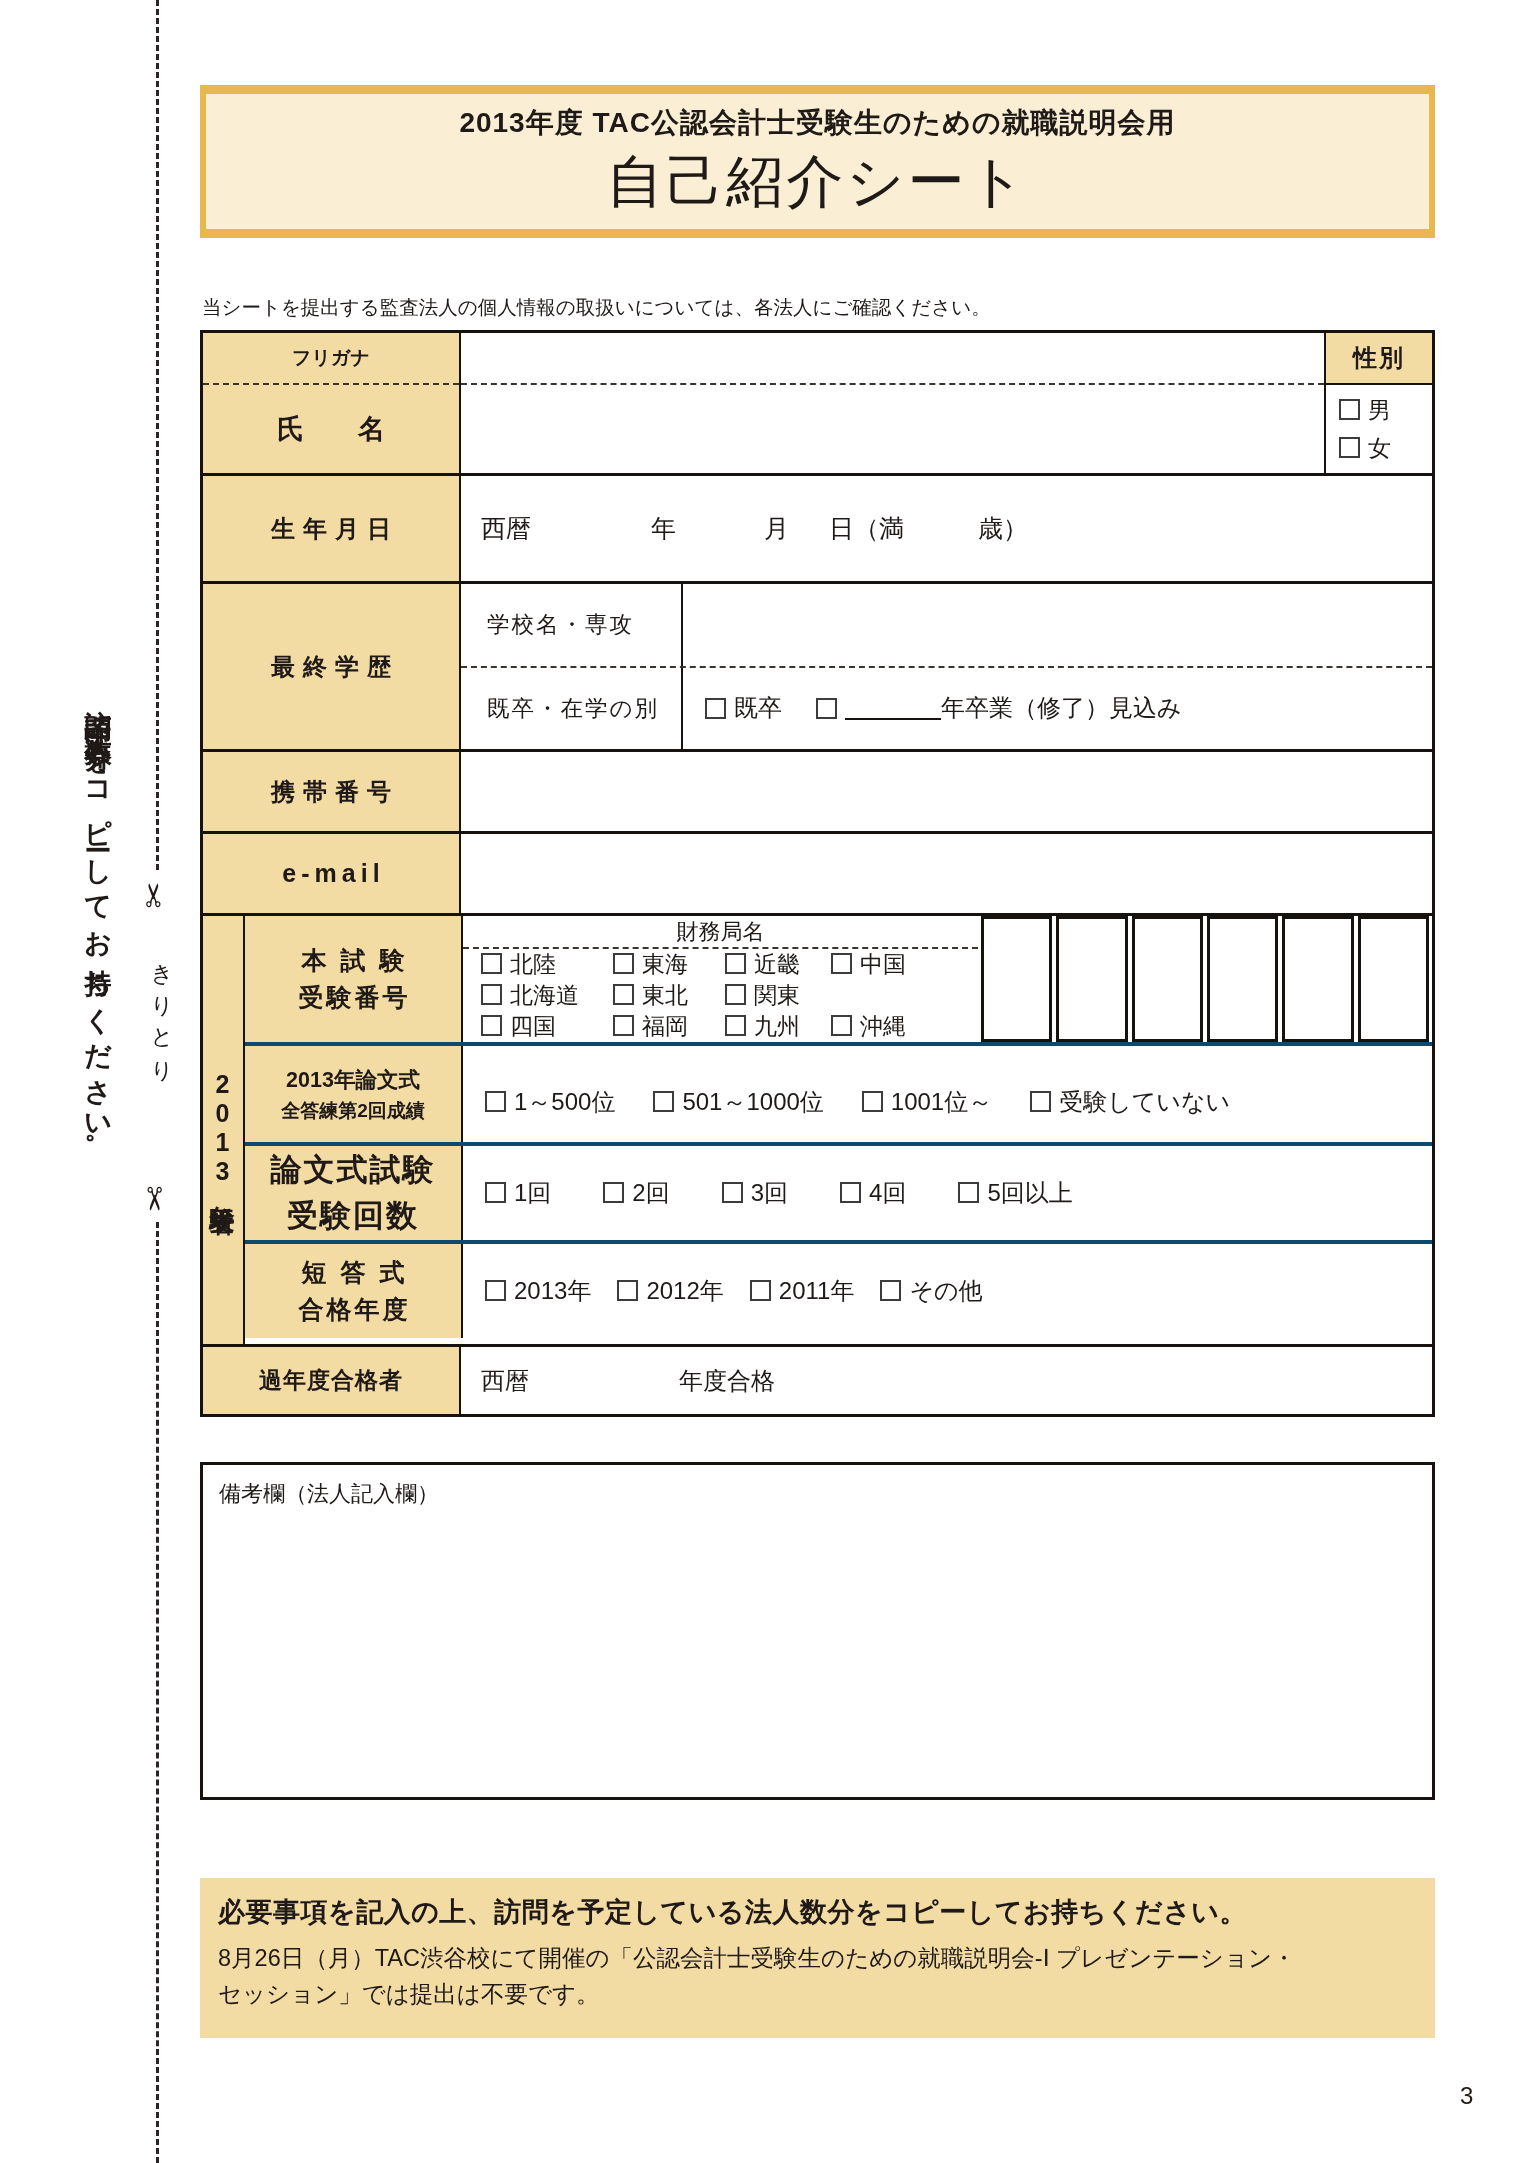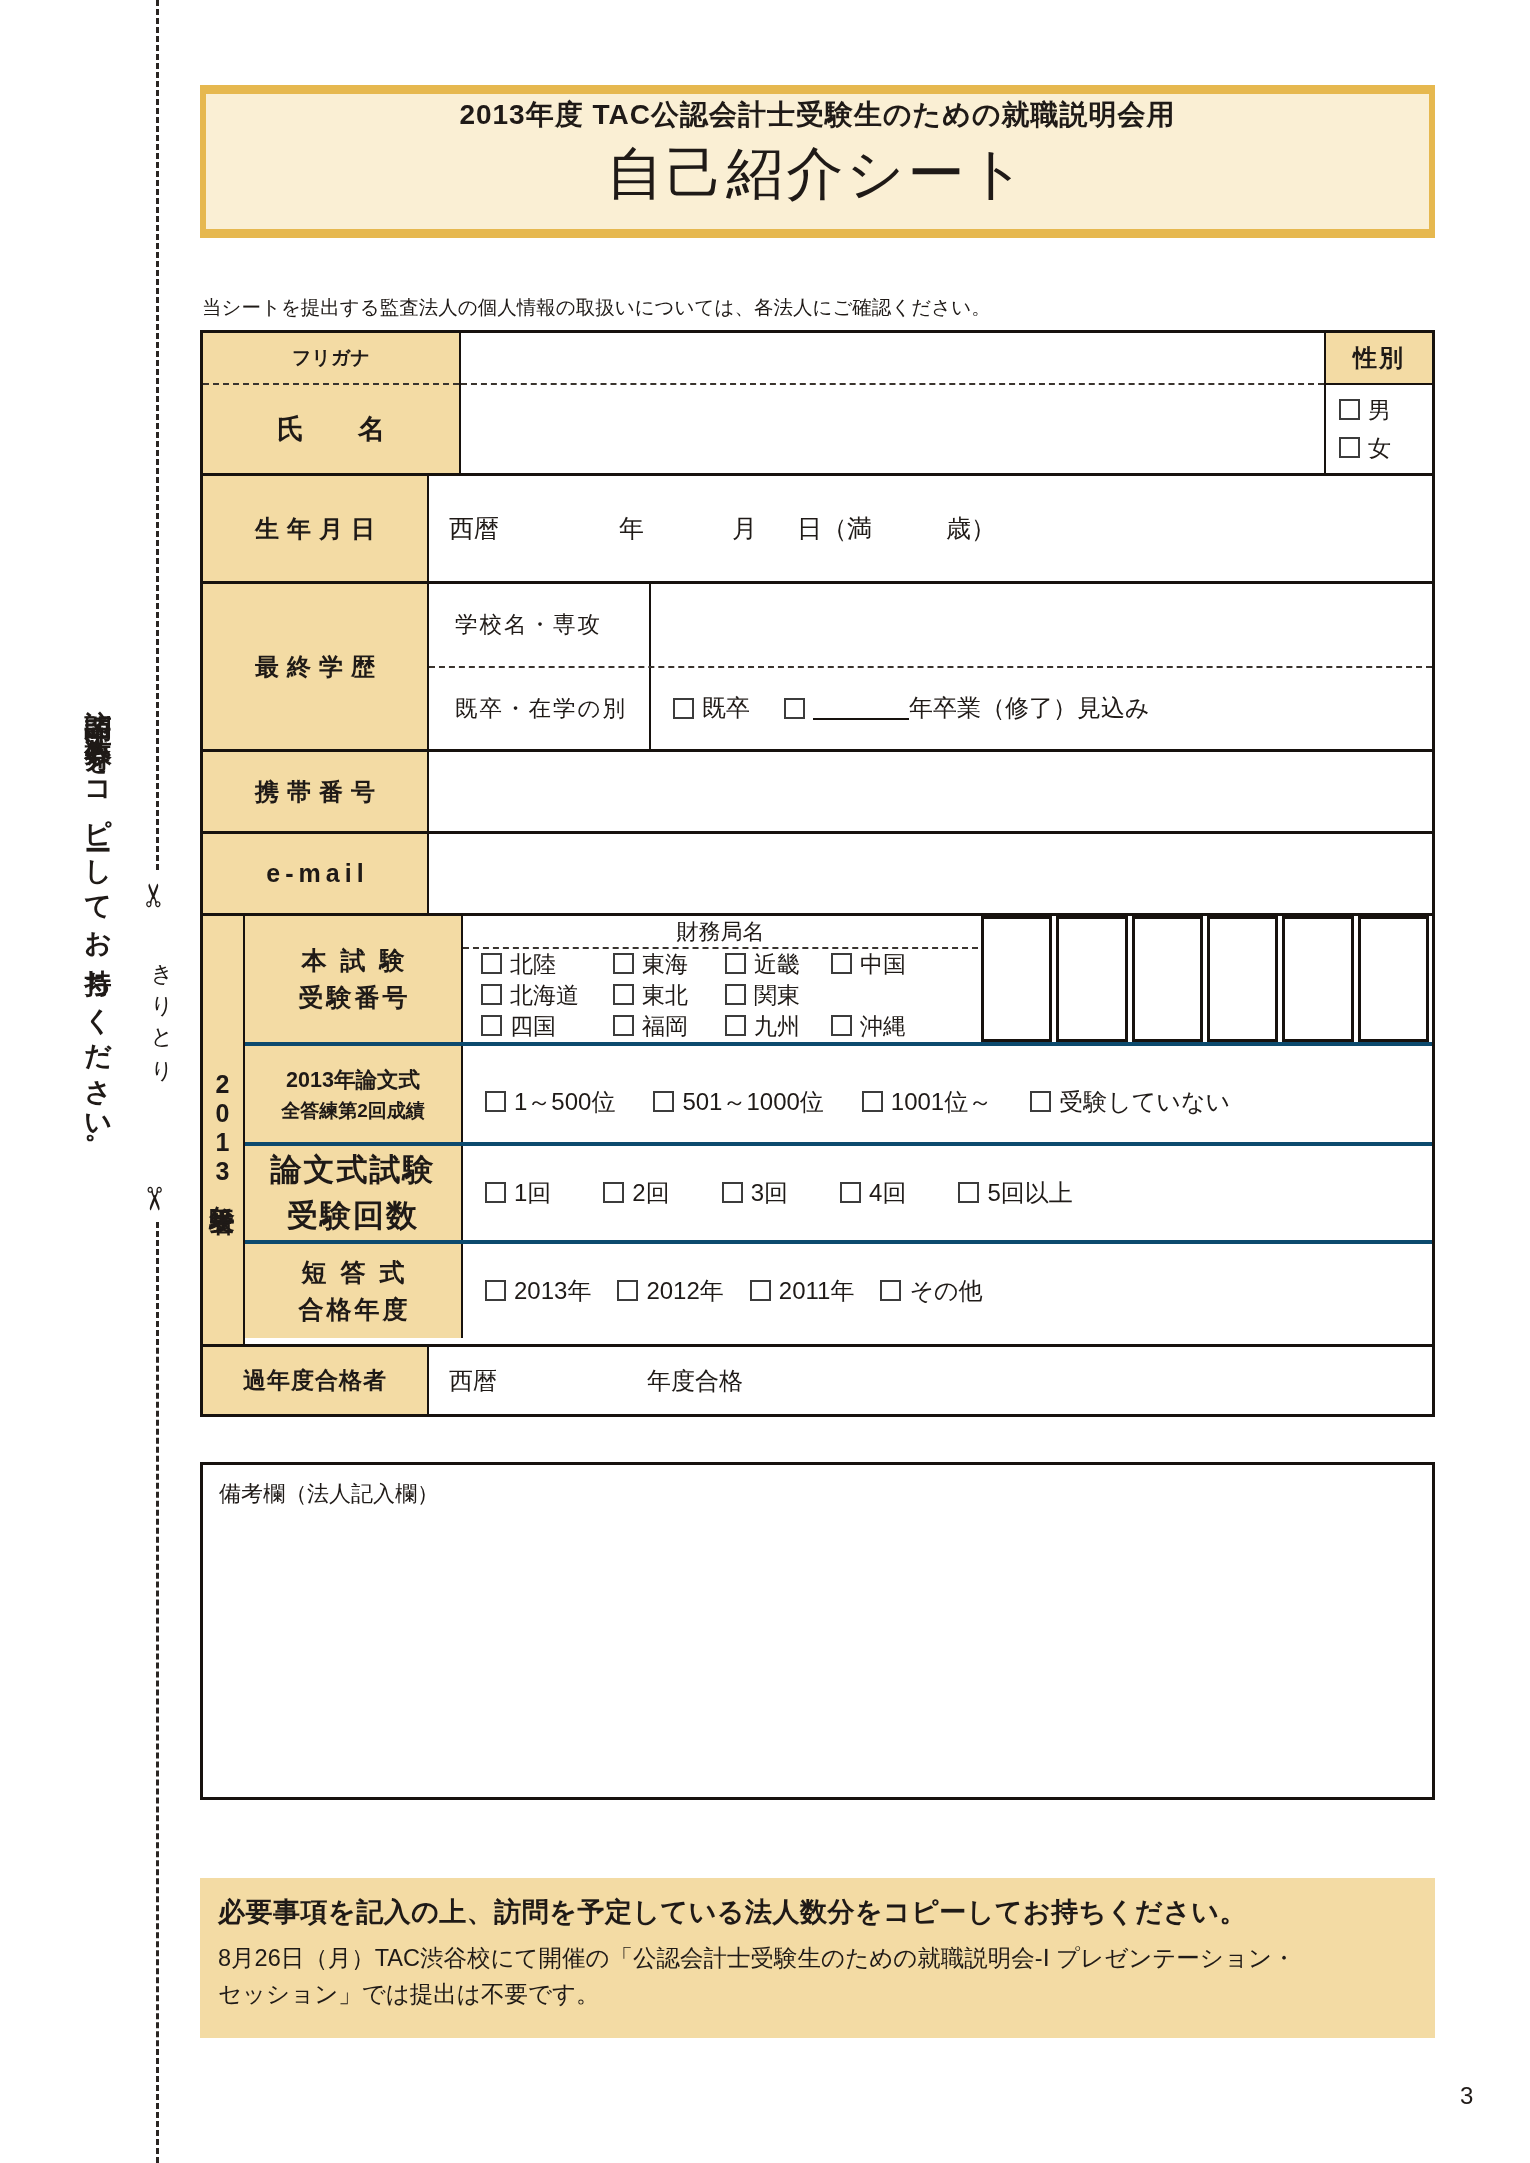--- a/index.html
+++ b/index.html
@@ -15,31 +15,31 @@
   .sc-top { top:876px; transform:rotate(-90deg); }
   .sc-bot { top:1180px; transform:rotate(90deg); }
   .kiritori { position:absolute; left:147px; top:948px; writing-mode:vertical-rl; text-orientation:upright;
               font-size:22px; letter-spacing:7px; color:#1f1a17; }
   .side-note { position:absolute; left:80px; top:688px; writing-mode:vertical-rl; text-orientation:upright;
                font-size:27px; font-weight:bold; letter-spacing:5px; }
 
   
   .header-box { position:absolute; left:200px; top:85px; width:1235px; height:153px;
                 background:#faefd4; border:6px solid #e6b84f; border-top-width:9px; border-bottom-width:9px;
-                text-align:center; padding-top:2px; }
+                text-align:center; padding-top:10px; }
   .header-sub { font-size:28px; font-weight:bold; letter-spacing:1px; }
   .header-title { margin-top:2px; font-size:57px; font-weight:normal; letter-spacing:3px; }
 
   .notice { position:absolute; left:202px; top:294px; font-size:19.5px; }
 
   
   .form-table { position:absolute; left:200px; top:330px; width:1235px; border:3px solid #17120e; background:#fff; }
   .frow { display:flex; }
   .frow + .frow { border-top:3px solid #17120e; }
-  .lab { width:226px; background:#f3dba4; border-right:2px solid #17120e; flex-shrink:0;
+  .lab { width:258px; background:#f3dba4; border-right:2px solid #17120e; flex-shrink:0;
          display:flex; align-items:center; justify-content:center; font-weight:bold; }
 
   
   .r-name { height:140px; }
   .name-labels { width:258px; background:#f3dba4; border-right:2px solid #17120e; flex-shrink:0;
                  display:flex; flex-direction:column; }
   .lab-furigana { height:52px; border-bottom:2px dashed #3a342e; display:flex; align-items:center;
                   justify-content:center; font-size:19px; font-weight:bold; }
   .lab-shimei { flex:1; display:flex; align-items:center; justify-content:center; font-size:27px; font-weight:bold; }
   .name-vals { flex:1; display:flex; flex-direction:column; }

